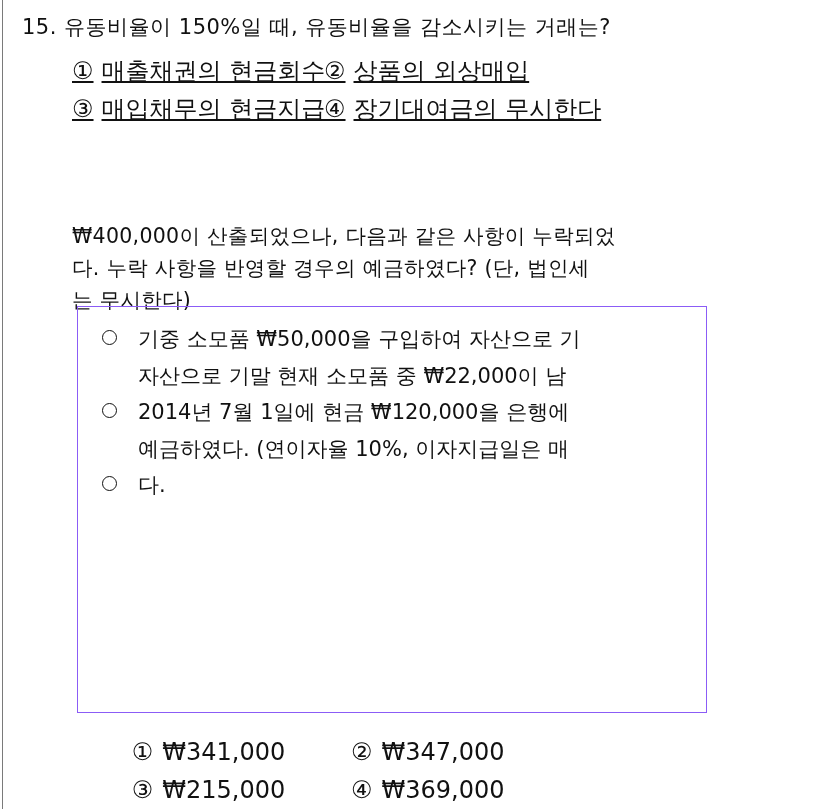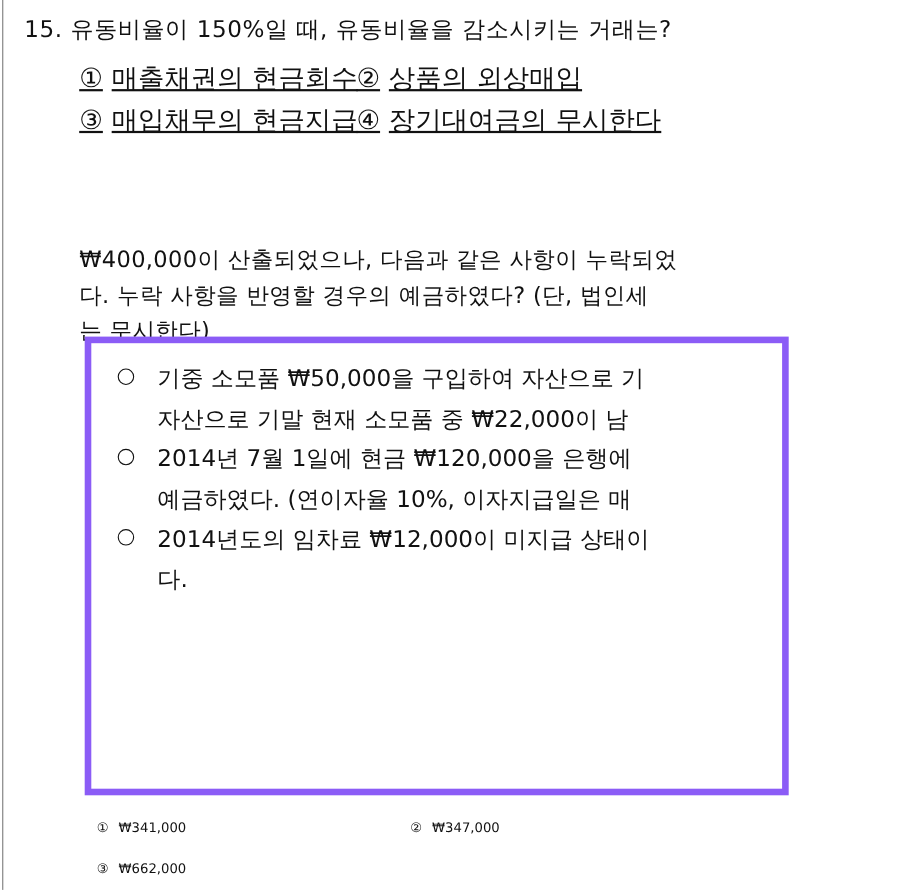--- a/index.html
+++ b/index.html
@@ -59,21 +59,21 @@
       letter-spacing: 0.3px;
       margin-top: 24px;
     }
     .stem-line { display: block; white-space: nowrap; }
     .info-box {
       position: absolute;
       left: 77px;
       top: 306px;
       width: 628px;
       height: 405px;
-      border: 6px solid #8b5cf6;
+      border: 1px solid #8b5cf6;
       box-sizing: content-box;
     }
     .info-list {
       position: absolute;
       left: 24px;
       top: 14px;
       width: 590px;
       font-size: 21px;
       line-height: 36.5px;
     }
@@ -87,24 +87,25 @@
       top: 9px;
       width: 15px;
       height: 15px;
       border: 1.5px solid #111;
       border-radius: 50%;
       box-sizing: border-box;
     }
     .info-line { display: block; white-space: nowrap; }
     .answers {
       position: absolute;
-      left: 88px;
+      left: 66px;
       top: 733px;
-      font-size: 12px;
+      font-size: 24px;
       line-height: 38px;
+      text-align: center;
     }
     .answer-row { display: flex; white-space: nowrap; }
     .answer.c1 { width: 285px; display: inline-block; }
     .answer .num { margin-right: 9px; }
   </style>
 </head>
 <body>
 
 <div class="left-rule"></div>
 
@@ -145,33 +146,35 @@
       <span class="info-line">기중 소모품 ₩50,000을 구입하여 자산으로 기</span>
       <span class="info-line">자산으로 기말 현재 소모품 중 ₩22,000이 남</span>
     </div>
     <div class="info-item">
       <span class="bullet"></span>
       <span class="info-line">2014년 7월 1일에 현금 ₩120,000을 은행에</span>
       <span class="info-line">예금하였다. (연이자율 10%, 이자지급일은 매</span>
     </div>
     <div class="info-item">
       <span class="bullet"></span>
-      <span class="info-line">2014년도의 임차료 ₩12,000이 미지급 상태이</span>
       <span class="info-line">다.</span>
     </div>
   </div>
 </div>
 
 <div class="answers">
   <div class="answer-row">
     <span class="answer c1">
       <span class="num">①</span><span>₩341,000</span>
     </span>
     <span class="answer">
       <span class="num">②</span><span>₩347,000</span>
     </span>
   </div>
   <div class="answer-row">
     <span class="answer c1">
-      <span class="num">③</span><span>₩662,000</span>
+      <span class="num">③</span><span>₩215,000</span>
+    </span>
+    <span class="answer">
+      <span class="num">④</span><span>₩369,000</span>
     </span>
   </div>
 </div>
 
 </body></html>

